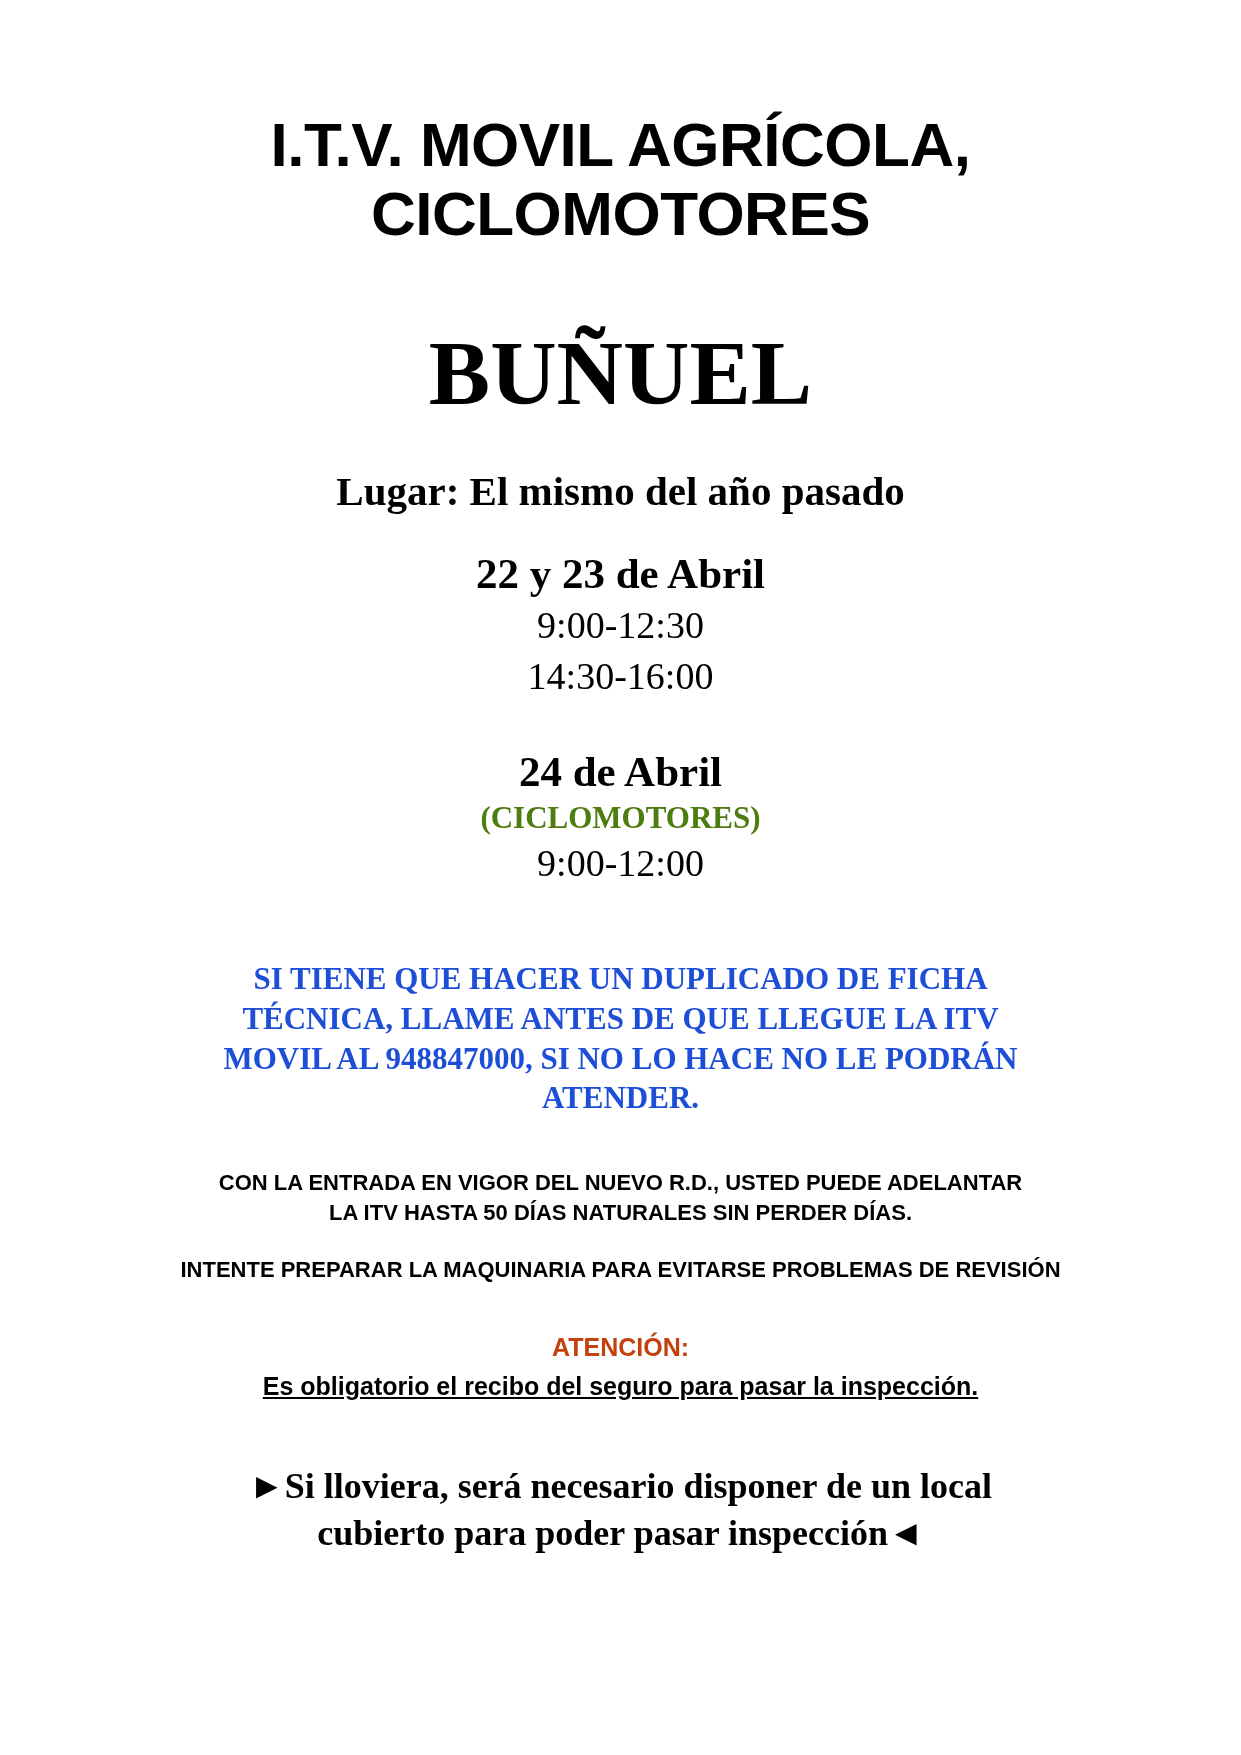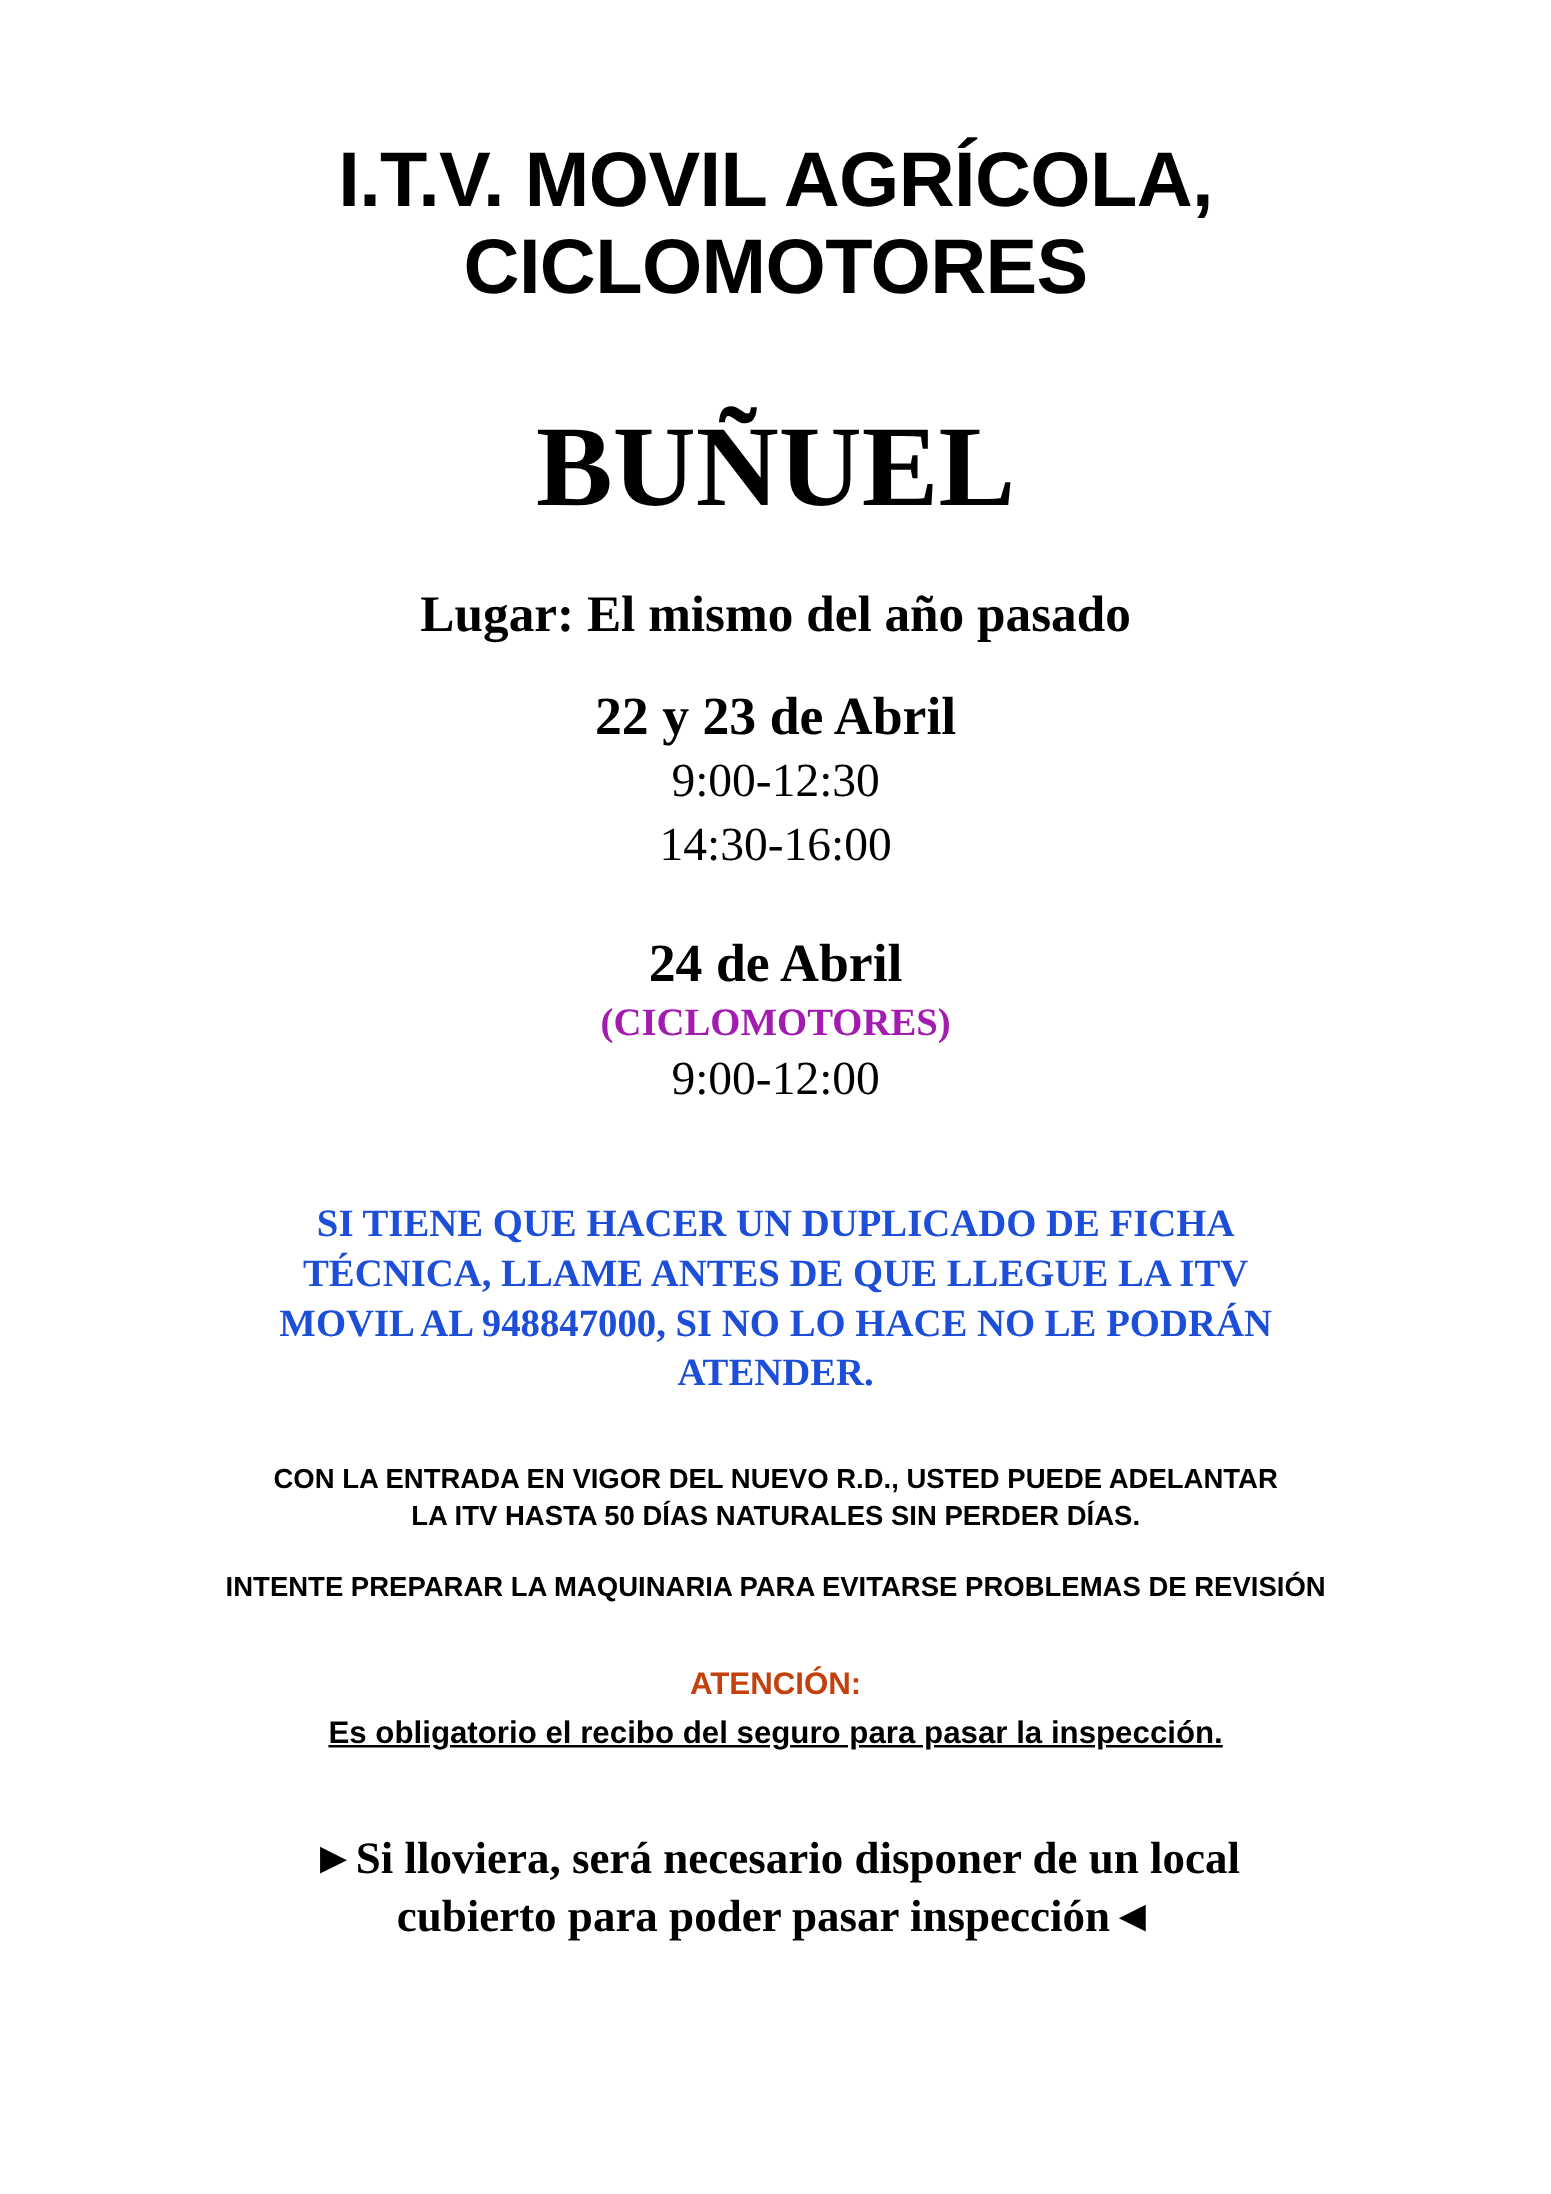--- a/index.html
+++ b/index.html
@@ -69,21 +69,21 @@
     font-size: 38px;
     line-height: 1.25;
     margin: 4px 0 0 0;
   }
 
   .date-block2 { margin-top: 46px; }
   .sub-red {
     font-family: "Liberation Serif", serif;
     font-weight: bold;
     font-size: 31px;
-    color: #a21caf;
+    color: #4d7c0f;
     margin: 4px 0 0 0;
   }
 
   .notice-blue {
     font-family: "Liberation Serif", serif;
     font-weight: bold;
     font-size: 31px;
     line-height: 1.28;
     color: #1d4ed8;
     margin: 72px auto 0 auto;

